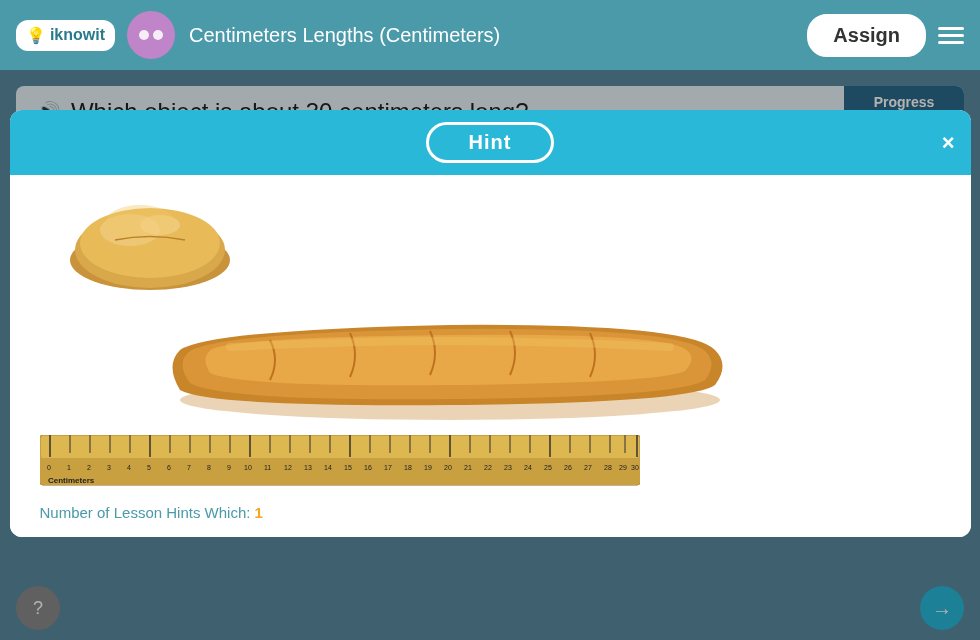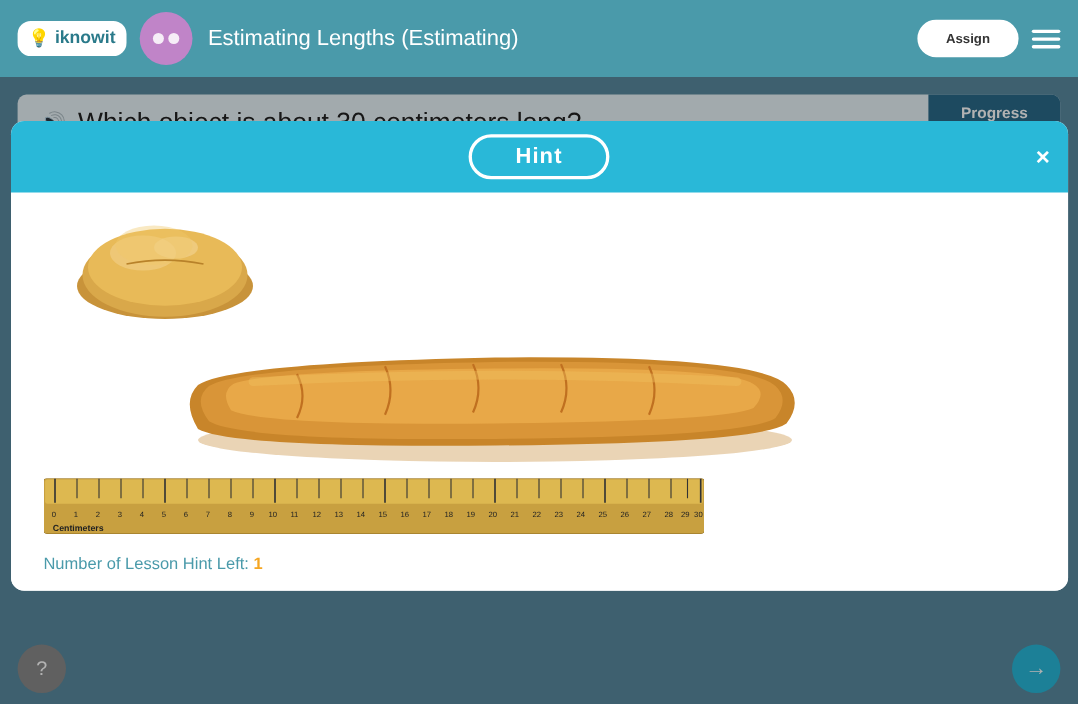--- a/index.html
+++ b/index.html
@@ -84,21 +84,21 @@
       display: flex;
       align-items: center;
       gap: 12px;
     }
 
     .assign-btn {
       background: white;
       border: 2px solid white;
       border-radius: 20px;
       padding: 8px 24px;
-      font-size: 12px;
+      font-size: 20px;
       font-weight: bold;
       color: #333;
       cursor: pointer;
     }
 
     .menu-icon {
       color: white;
       font-size: 22px;
       cursor: pointer;
       display: flex;
@@ -307,21 +307,21 @@
       <span class="logo-icon">💡</span>
       <span class="logo-text">iknowit</span>
     </div>
   </div>
   <div class="lesson-icon">
     <div class="lesson-icon-dots">
       <div class="dot"></div>
       <div class="dot"></div>
     </div>
   </div>
-  <span class="lesson-title">Estimating Lengths (Estimating)</span>
+  <span class="lesson-title">Centimeters Lengths (Centimeters)</span>
   <div class="header-right">
     <button class="assign-btn">Assign</button>
     <div class="menu-icon">
       <div class="menu-bar"></div>
       <div class="menu-bar"></div>
       <div class="menu-bar"></div>
     </div>
   </div>
 </div>
 
@@ -482,21 +482,21 @@
             <text x="579" y="35" font-size="7" fill="#222">29</text>
 
             <line x1="597" y1="0" x2="597" y2="22" stroke="#333" stroke-width="1.5"></line>
             <text x="591" y="35" font-size="7" fill="#222">30</text>
 
             <text x="8" y="48" font-size="8" fill="#222" font-weight="bold">Centimeters</text>
           </svg>
         </div>
 
         <div class="hint-count">
-          <span>Number of Lesson Hint Left: </span><span class="hint-count-num">1</span>
+          <span>Number of Lesson Hints Which: </span><span class="hint-count-num">1</span>
         </div>
       </div>
     </div>
   </div>
 
   <div class="bottom-nav">
     <button class="hint-round-btn">?</button>
     <button class="nav-btn">→</button>
   </div>
 </div>

